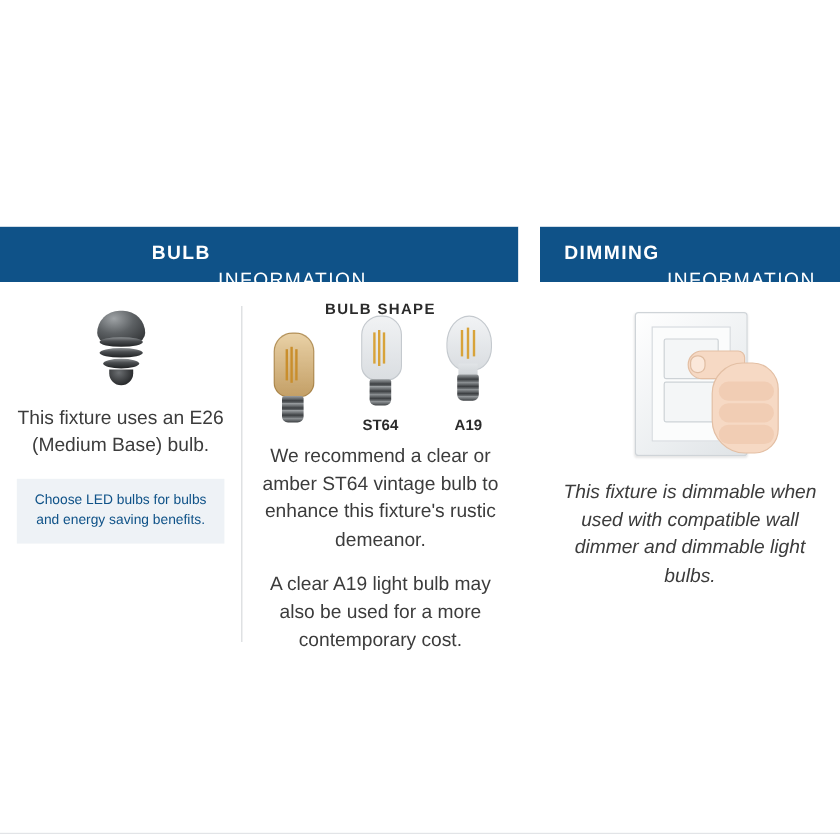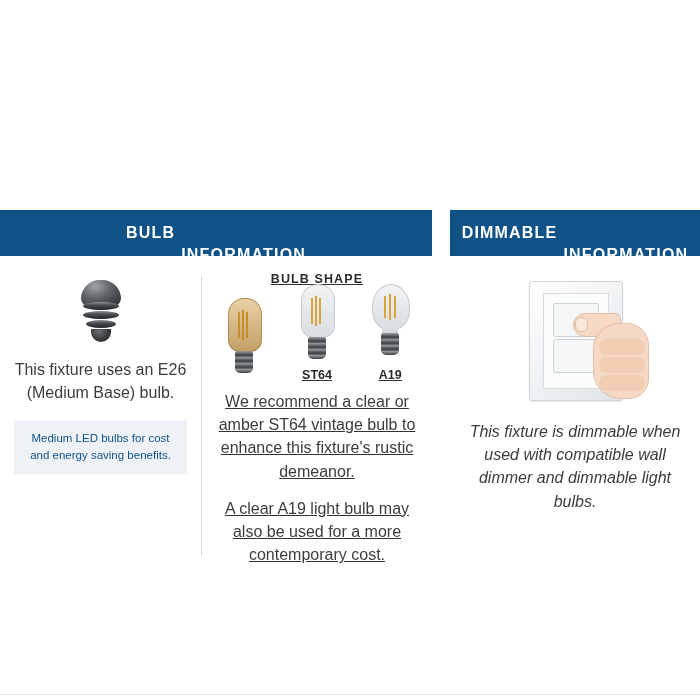--- a/index.html
+++ b/index.html
@@ -16,21 +16,21 @@
     position: relative;
     width: 700px;
     height: 700px;
     overflow: hidden;
     background: #ffffff;
   }
 
   
   .panels {
     position: absolute;
-    top: 210px;
+    top: 189px;
     left: 0;
     width: 700px;
     display: flex;
     align-items: flex-start;
   }
 
   .panel-left { width: 432px; }
   .panel-right { width: 268px; }
 
   
@@ -42,21 +42,21 @@
     align-items: center;
     justify-content: center;
     letter-spacing: 0.6px;
   }
   .bar .strong {
     font-weight: bold;
     font-size: 16px;
     letter-spacing: 1.2px;
   }
   .bar .light {
-    font-weight: bold;
+    font-weight: normal;
     font-size: 16px;
     letter-spacing: 1.2px;
     margin-left: 6px;
     margin-top: 43px;
   }
 
   .bar-spacer {
     width: 18px;
     background: #ffffff;
     height: 46px;
@@ -79,21 +79,20 @@
   .divider {
     width: 1px;
     background: #d8dadd;
     align-self: stretch;
     margin: 4px 0 10px 0;
   }
   .col-shape {
     width: 230px;
     padding: 0 14px;
     text-align: center;
-    text-decoration: underline;
   }
 
   .sub-title {
     font-size: 12.5px;
     font-weight: bold;
     letter-spacing: 1.1px;
     color: #2b2b2b;
     margin-bottom: 10px;
   }
 
@@ -376,21 +375,21 @@
               <div class="dome"></div>
               <div class="thread t1"></div>
               <div class="thread t2"></div>
               <div class="thread t3"></div>
               <div class="tip"></div>
             </div>
           </div>
 
           <div class="para">This fixture uses an E26 (Medium Base) bulb.</div>
 
-          <div class="tip-box">Medium LED bulbs for cost and energy saving benefits.</div>
+          <div class="tip-box">Choose LED bulbs for bulbs and energy saving benefits.</div>
         </div>
 
         <div class="divider"></div>
 
         <div class="col col-shape">
           <div class="sub-title">BULB SHAPE</div>
 
           <div class="shape-row">
 
             <div class="shape-item">
@@ -434,21 +433,21 @@
         </div>
 
       </div>
     </div>
 
     <div class="bar-spacer"></div>
 
     <div class="panel-right">
 
       <div class="bar">
-        <span class="strong">DIMMABLE</span>
+        <span class="strong">DIMMING</span>
         <span class="light">INFORMATION</span>
       </div>
 
       <div class="body-right">
 
         <div class="dimmer-wrap">
           <div class="dimmer">
             <div class="plate"></div>
             <div class="plate-inner"></div>
             <div class="rocker rocker-top"></div>

